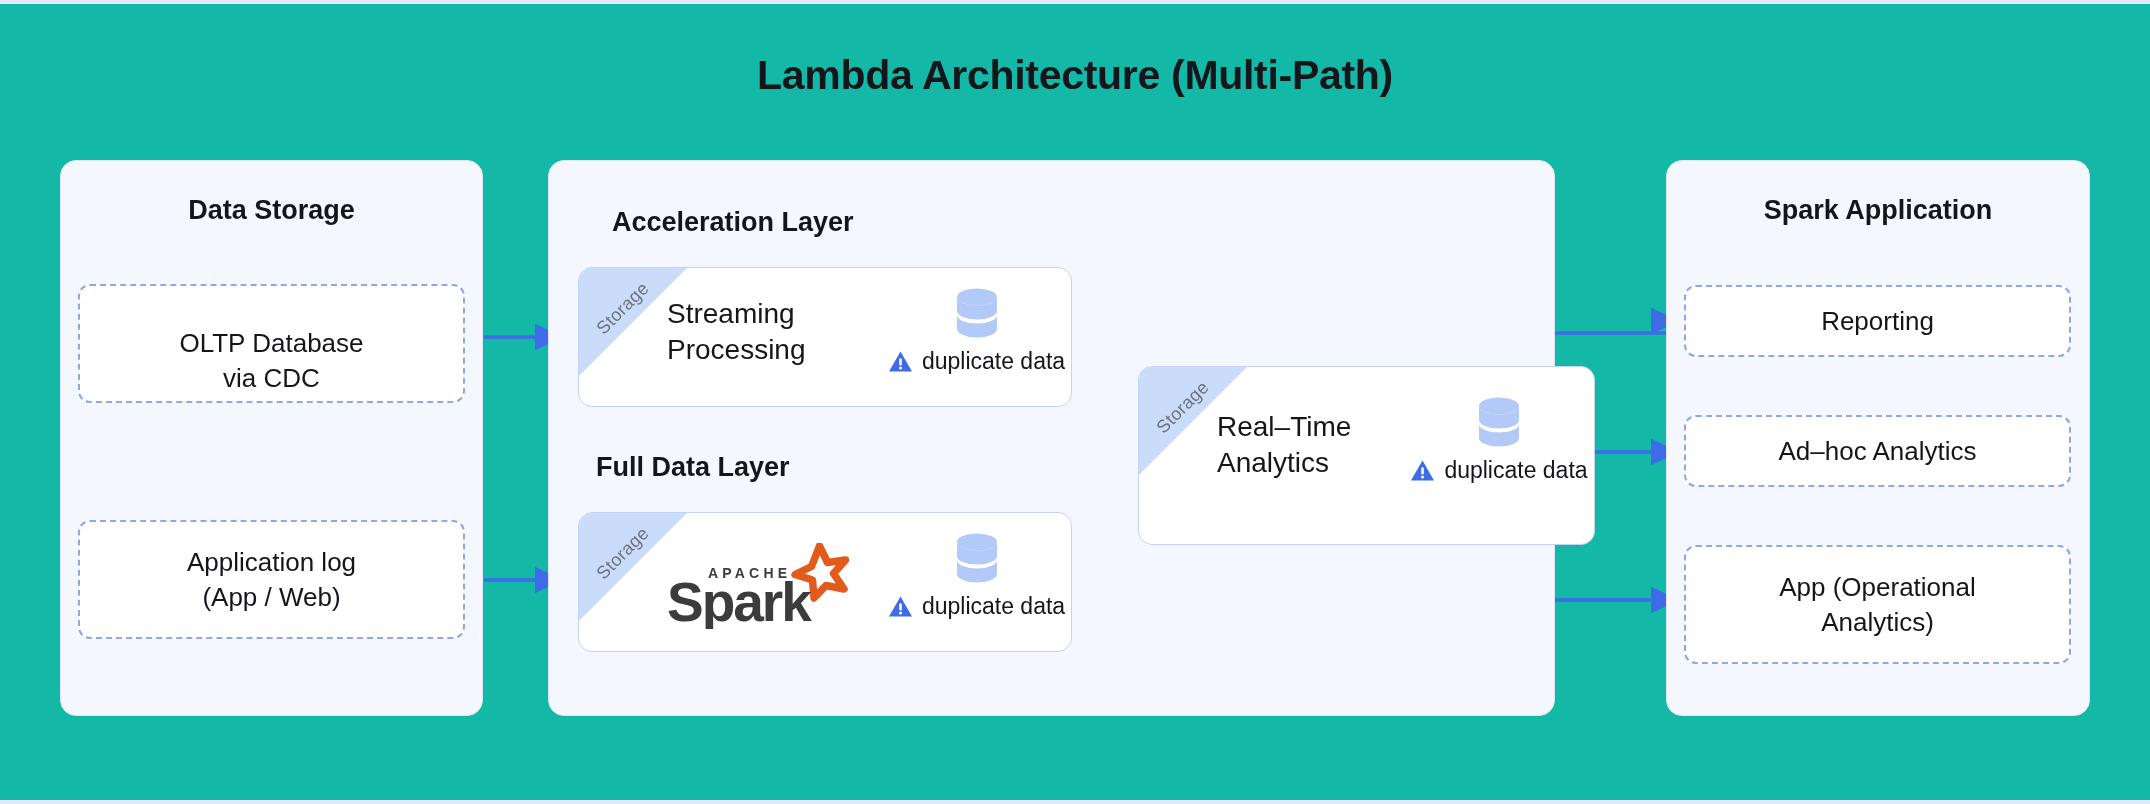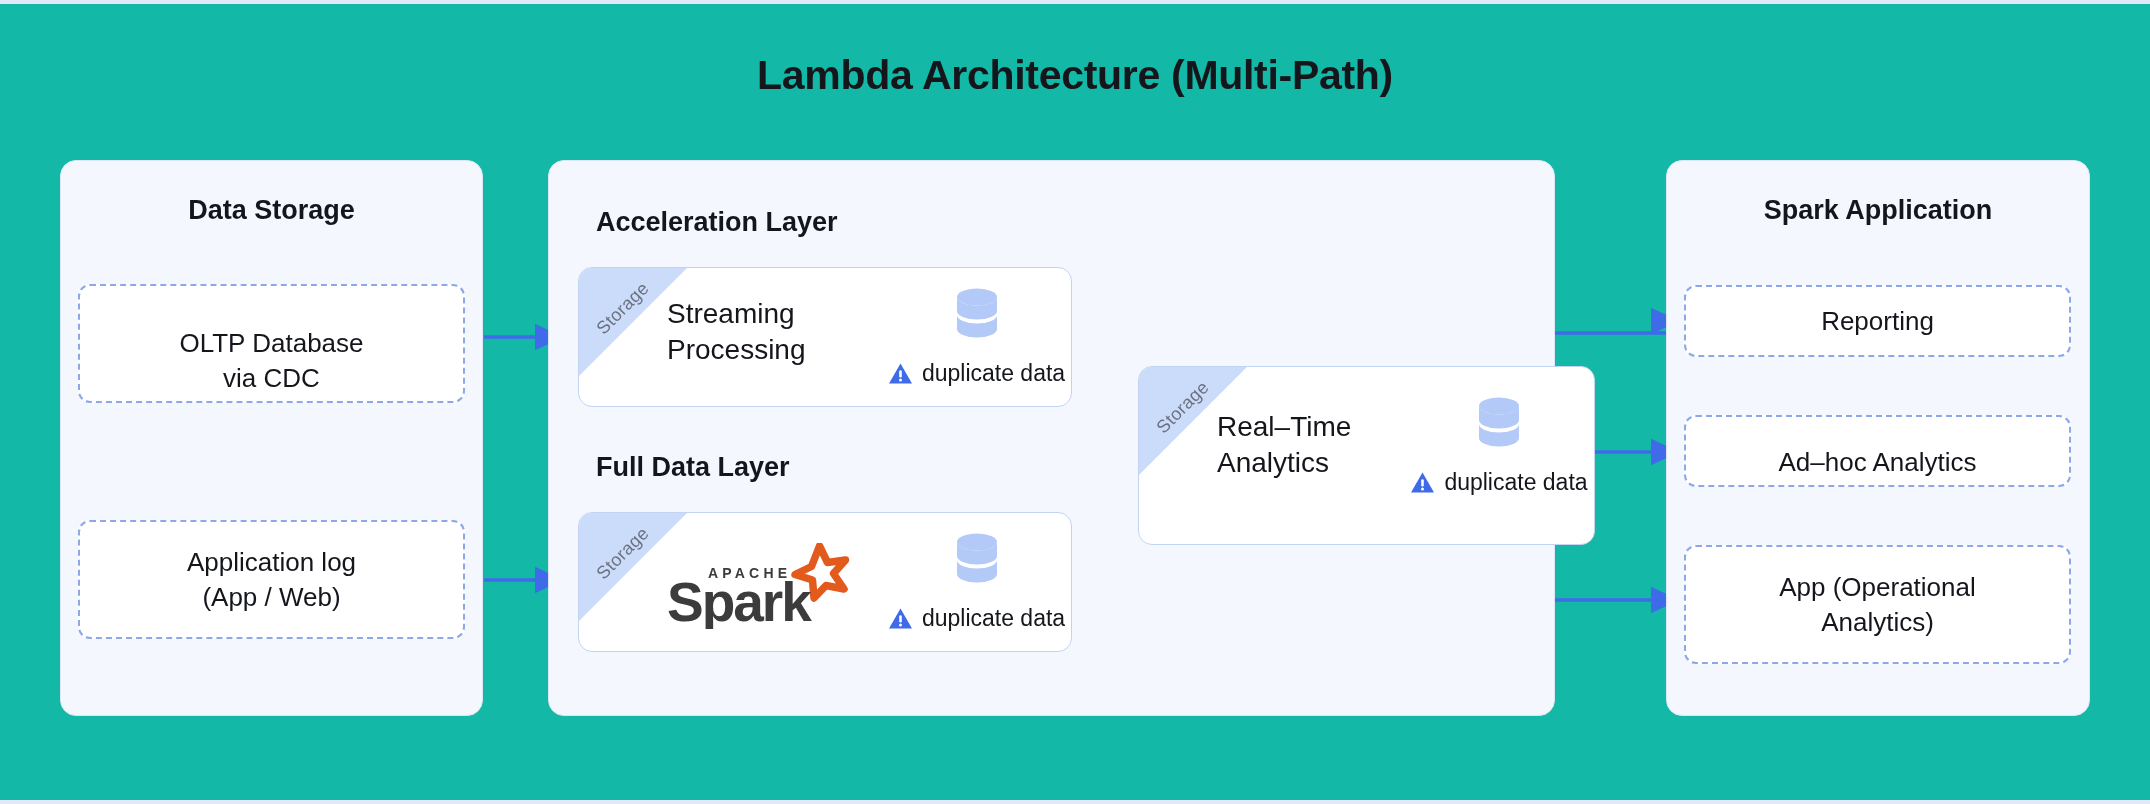--- a/index.html
+++ b/index.html
@@ -65,42 +65,42 @@
     top: 34px;
   }
 
   
   .layer-title {
     position: absolute;
     font-size: 27px;
     font-weight: bold;
     color: #14161c;
   }
-  #title-accel { left: 596px; top: 207px; }
+  #title-accel { left: 612px; top: 207px; }
   #title-full  { left: 596px; top: 452px; }
 
   
   .node-dashed {
     position: absolute;
     background: #ffffff;
     border: 2px dashed #8da8e8;
     border-radius: 12px;
     display: flex;
     align-items: center;
     justify-content: center;
     text-align: center;
     font-size: 26px;
     line-height: 1.32;
     color: #14161c;
     padding: 6px 10px;
   }
   #node-oltp     { left: 78px;   top: 284px; width: 387px; height: 119px; align-items: flex-end; }
   #node-oplog    { left: 78px;   top: 520px; width: 387px; height: 119px; }
   #node-report   { left: 1684px; top: 285px; width: 387px; height: 72px;  }
-  #node-adhoc    { left: 1684px; top: 415px; width: 387px; height: 72px; align-items: flex-end;  }
+  #node-adhoc    { left: 1684px; top: 415px; width: 387px; height: 72px;  }
   #node-app      { left: 1684px; top: 545px; width: 387px; height: 119px; }
 
   
   .card-storage {
     position: absolute;
     background: #ffffff;
     border: 1px solid #c3d4f3;
     border-radius: 14px;
     overflow: hidden;
   }
@@ -171,21 +171,21 @@
   #meta-streaming { left: 310px; top: 18px;  width: 175px; }
   #meta-spark     { left: 310px; top: 18px;  width: 175px; }
   #meta-rta       { left: 270px; top: 28px;  width: 180px; }
 
   .db-icon { display: block; }
 
   .warn-row {
     display: flex;
     align-items: center;
     gap: 9px;
-    margin-top: 16px;
+    margin-top: 4px;
     white-space: nowrap;
   }
   .warn-text {
     font-size: 23px;
     color: #14161c;
   }
 
   
   #wires {
     position: absolute;

